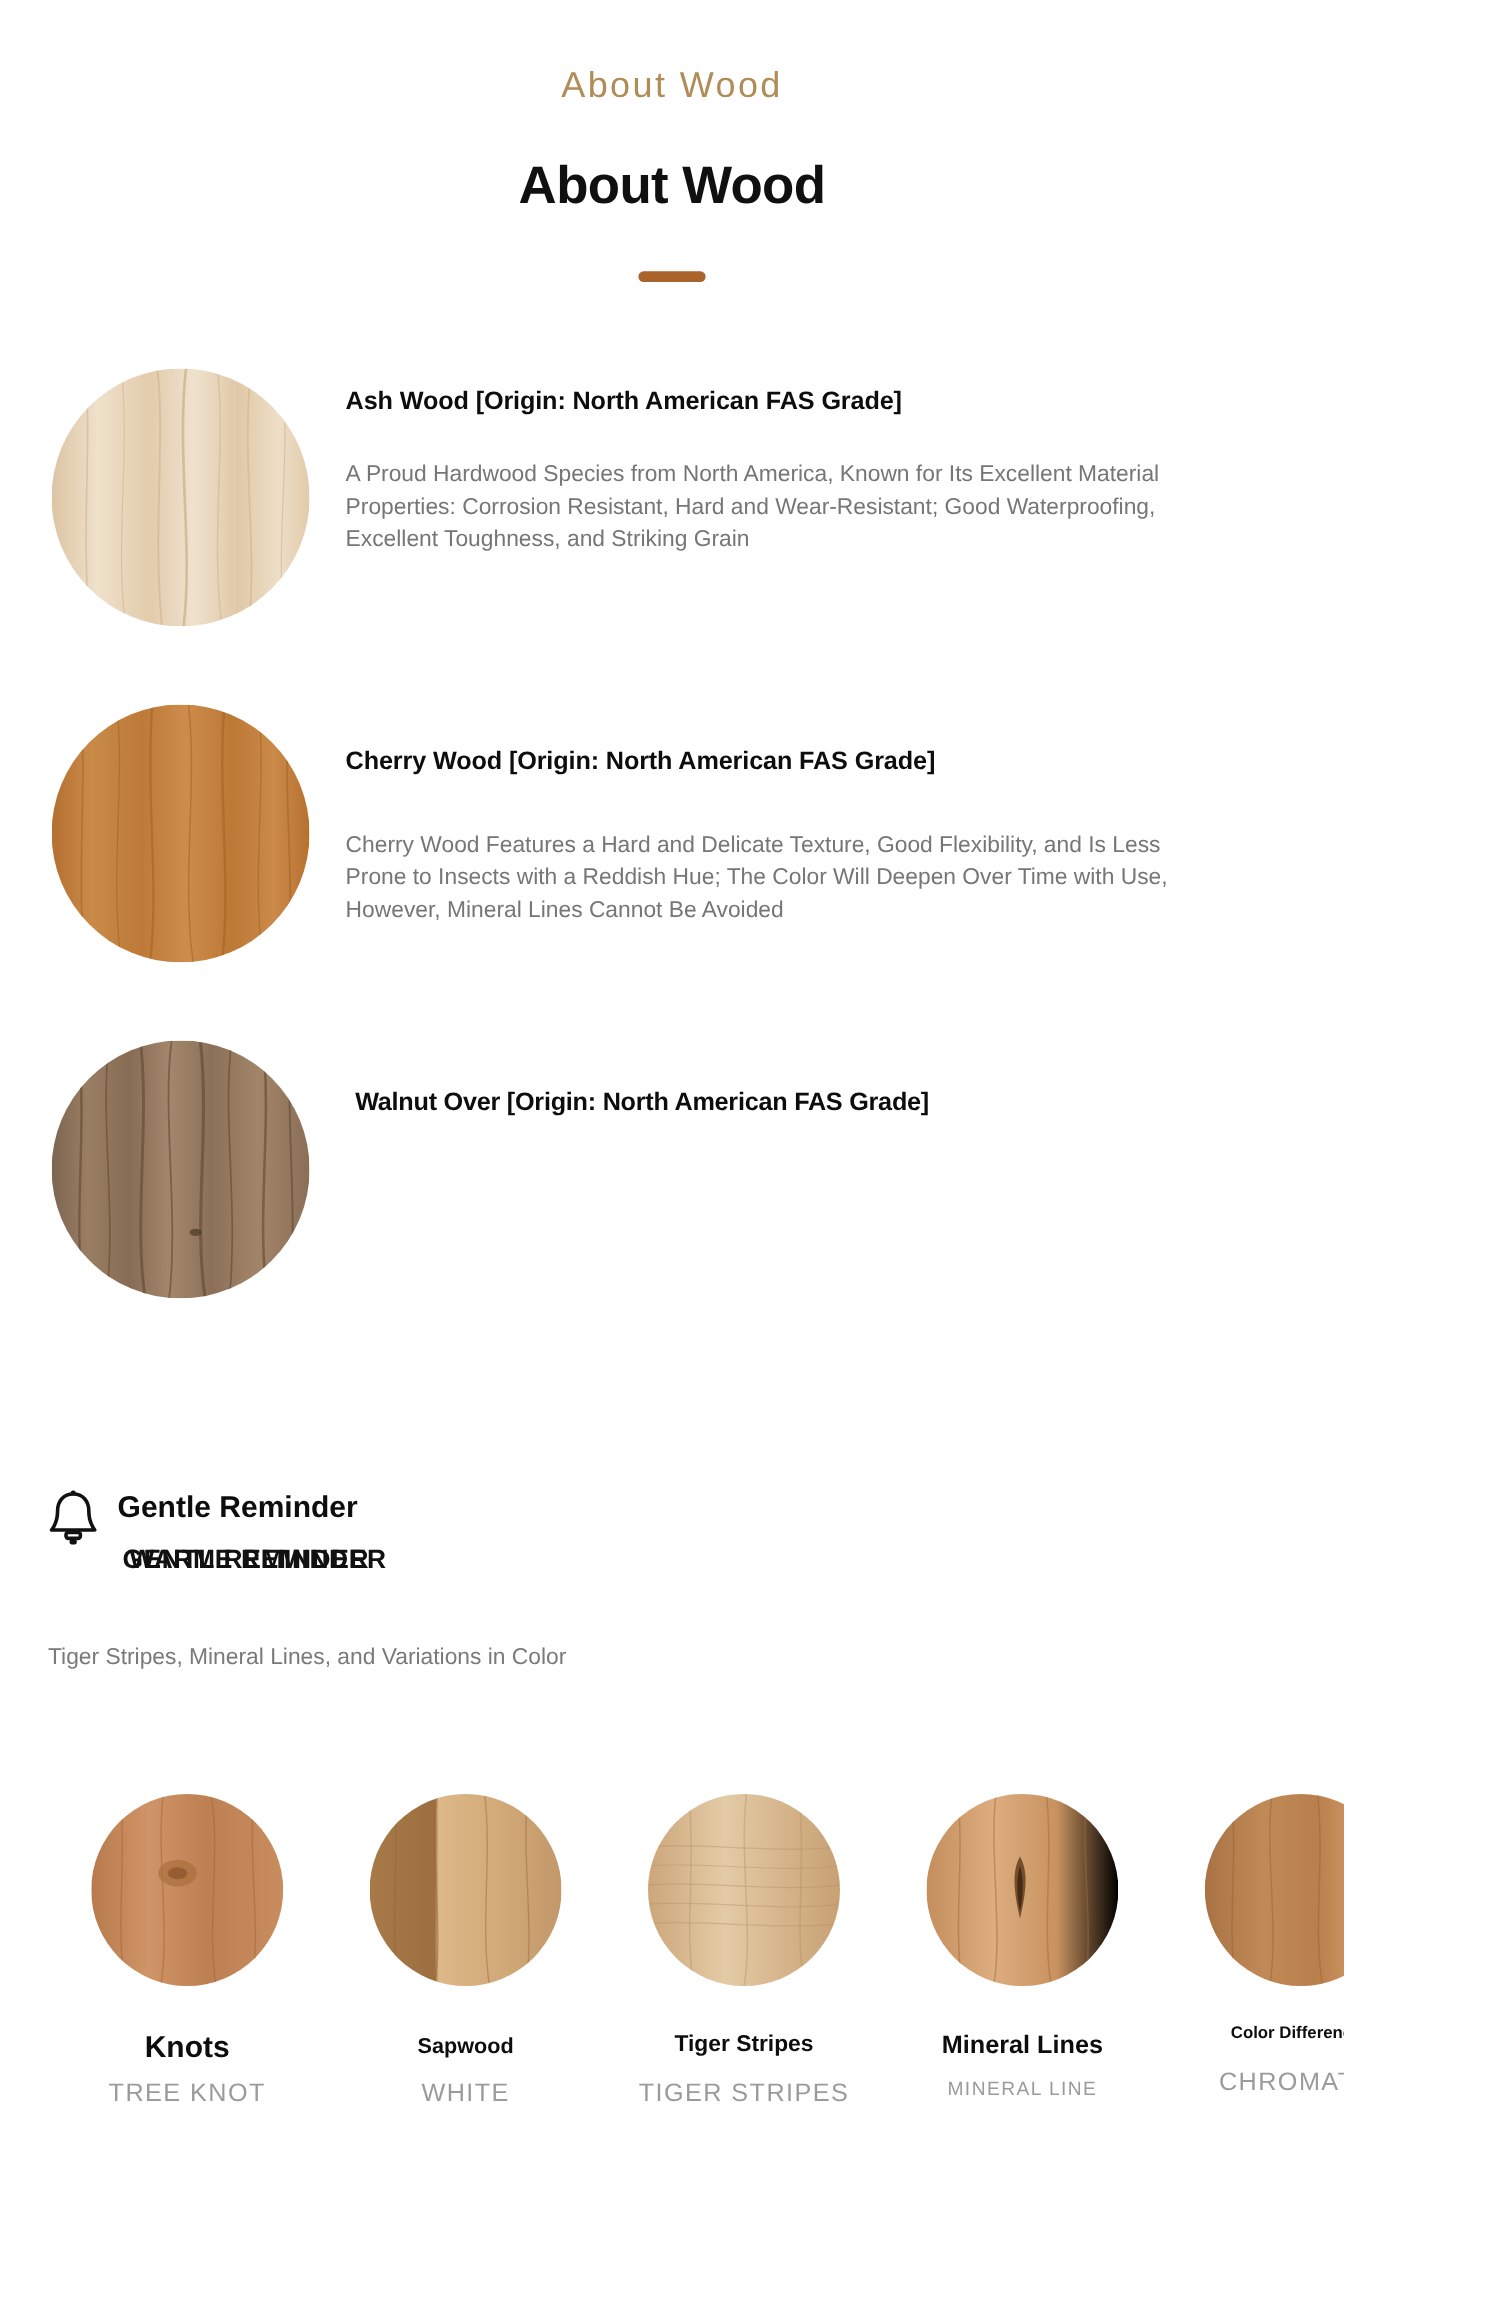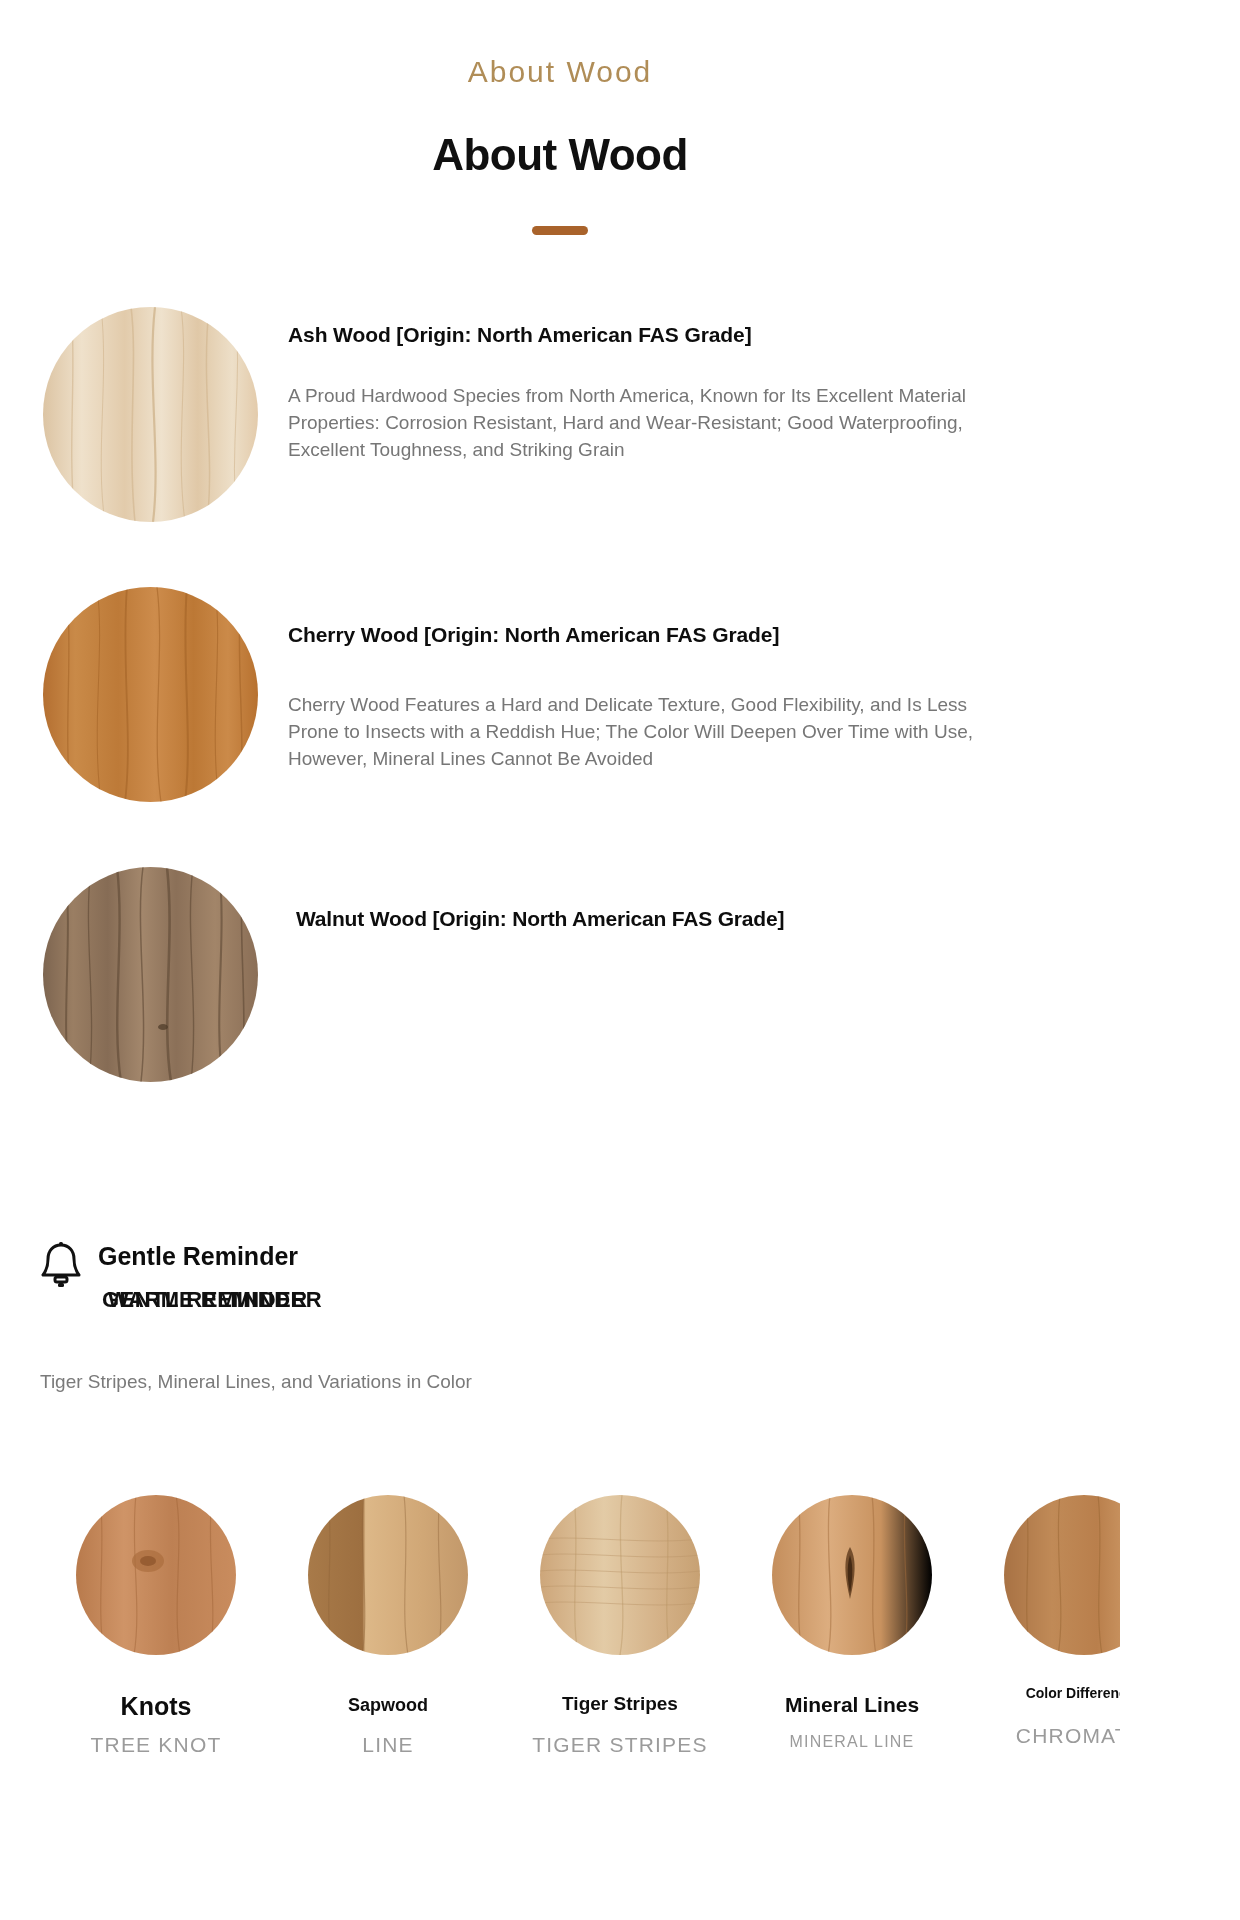--- a/index.html
+++ b/index.html
@@ -329,21 +329,21 @@
               <path d="M124 0 C132 75 118 150 128 215" stroke-width="2.6"></path>
               <path d="M150 0 C142 65 156 140 148 215" stroke-width="1.4"></path>
               <path d="M176 0 C184 70 170 150 180 215" stroke-width="2.1"></path>
               <path d="M200 0 C194 60 206 145 198 215" stroke-width="1.6"></path>
             </g>
             <ellipse cx="120" cy="160" rx="5" ry="3" fill="#4c3927" opacity="0.7"></ellipse>
           </svg>
         </div>
       </div>
       <div class="species-text">
-        <div class="species-name">Walnut Wood [Origin: North American FAS Grade]</div>
+        <div class="species-name">Walnut Over [Origin: North American FAS Grade]</div>
       </div>
     </div>
 
   </div>
 
   <div class="reminder-block">
     <div class="reminder-head">
       <span class="bell-icon">
         <svg viewBox="0 0 42 48" width="42" height="48" aria-hidden="true">
           <path d="M21 4 C13 4 8 10 8 18 C8 26 6 30 3 34 L39 34 C36 30 34 26 34 18 C34 10 29 4 21 4 Z" fill="none" stroke="#111111" stroke-width="3" stroke-linejoin="round"></path>
@@ -409,21 +409,21 @@
           <rect width="160" height="160" fill="url(#g1)"></rect>
           <g stroke="#8d6236" stroke-opacity="0.4" fill="none" stroke-width="1.2">
             <path d="M20 0 C26 55 16 110 24 160"></path>
             <path d="M56 0 C50 50 62 115 54 160"></path>
             <path d="M96 0 C102 55 92 110 100 160"></path>
             <path d="M132 0 C126 50 138 115 130 160"></path>
           </g>
         </svg>
       </div>
       <div class="defect-label">Sapwood</div>
-      <div class="defect-sub">LINE</div>
+      <div class="defect-sub">WHITE</div>
     </div>
 
     <div class="defect-cell d2">
       <div class="defect-swatch">
         <svg class="grain" viewBox="0 0 160 160" preserveAspectRatio="none" aria-hidden="true">
           <defs>
             <linearGradient id="g2" x1="0" y1="0" x2="1" y2="0">
               <stop offset="0%" stop-color="#cda67a"></stop>
               <stop offset="40%" stop-color="#e3cba6"></stop>
               <stop offset="75%" stop-color="#d4b187"></stop>

